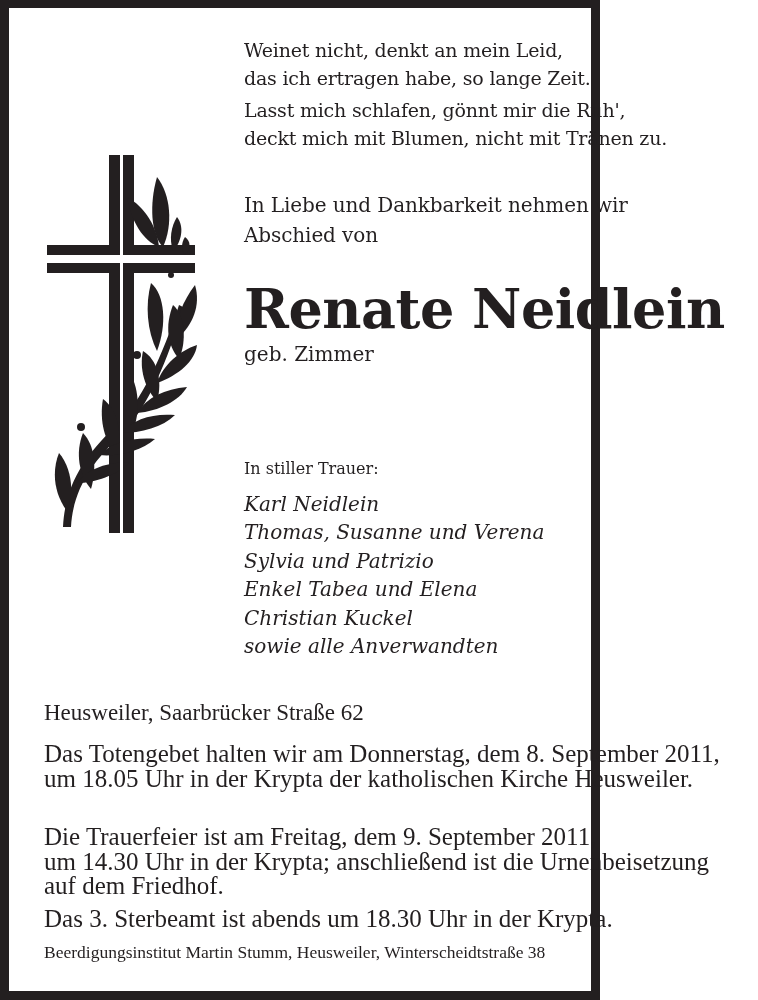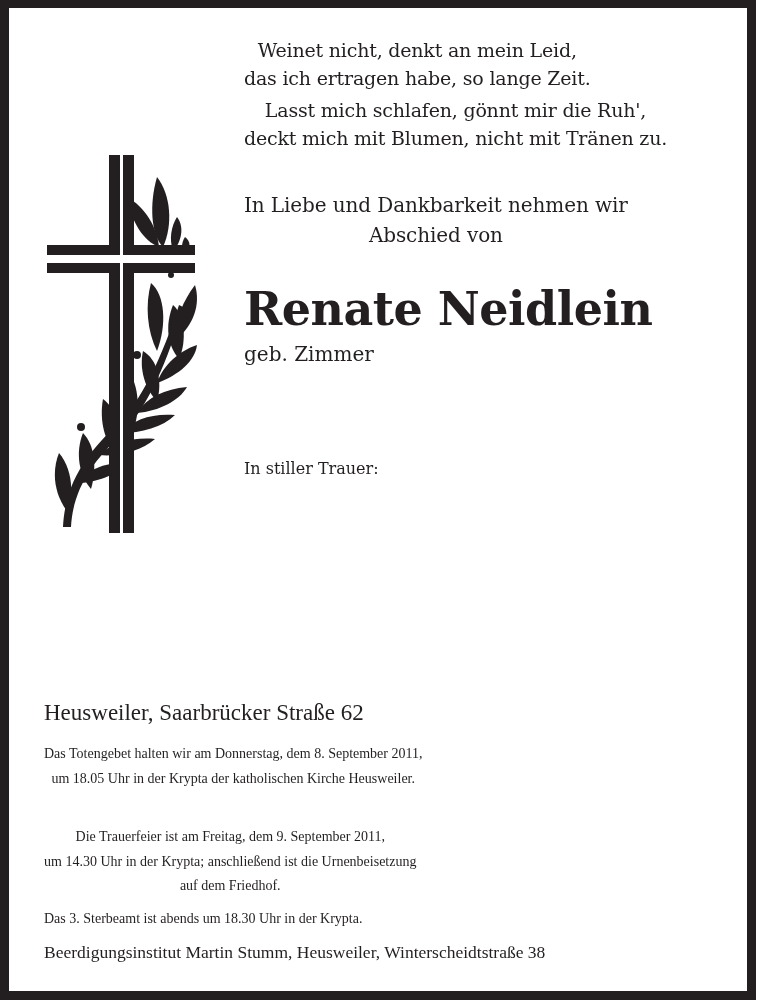--- a/index.html
+++ b/index.html
@@ -9,31 +9,30 @@
     }
     body {
       width: 758px;
       height: 1000px;
       overflow: hidden;
       position: relative;
     }
     .frame {
       position: absolute;
       left: 0; top: 0;
-      width: 756px;
+      width: 600px;
       height: 1000px;
       box-sizing: border-box;
       border-top: 8px solid #231f20;
       border-left: 9px solid #231f20;
       border-right: 9px solid #231f20;
       border-bottom: 9px solid #231f20;
       background: #ffffff;
       color: #231f20;
       font-family: "DejaVu Serif", "Liberation Serif", serif;
-      text-align: center;
     }
     .t {
       position: absolute;
       margin: 0;
       white-space: nowrap;
       color: #231f20;
     }
     .poem {
       left: 235px;
       font-size: 19px;
@@ -42,21 +41,21 @@
     }
     .intro {
       left: 235px;
       font-size: 20px;
       line-height: 30px;
       letter-spacing: -0.1px;
     }
     .name {
       left: 235px;
       top: 276px;
-      font-size: 46px;
+      font-size: 54px;
       font-weight: bold;
       line-height: 50px;
       letter-spacing: -0.5px;
     }
     .birthname {
       left: 235px;
       top: 332px;
       font-size: 20px;
       line-height: 28px;
     }
@@ -84,21 +83,21 @@
     .address {
       left: 35px;
       top: 690px;
       font-family: "Liberation Serif", "DejaVu Serif", serif;
       font-size: 23px;
       line-height: 30px;
     }
     .info {
       left: 35px;
       font-family: "Liberation Serif", "DejaVu Serif", serif;
-      font-size: 14px;
+      font-size: 25px;
       line-height: 24.5px;
     }
     .footer {
       left: 35px;
       top: 932px;
       font-family: "Liberation Serif", "DejaVu Serif", serif;
       font-size: 17.5px;
       line-height: 24px;
     }
     .emblem {
@@ -167,20 +166,28 @@
 
   <div class="t intro" style="top:182px;">
     <span class="line">In Liebe und Dankbarkeit nehmen wir</span>
     <span class="line">Abschied von</span>
   </div>
 
   <div class="t name">Renate Neidlein</div>
   <div class="t birthname">geb. Zimmer</div>
 
   <div class="t mourning-label">In stiller Trauer:</div>
+  <div class="t mourners">
+    <div>Karl Neidlein</div>
+    <div>Thomas, Susanne und Verena</div>
+    <div>Sylvia und Patrizio</div>
+    <div>Enkel Tabea und Elena</div>
+    <div>Christian Kuckel</div>
+    <div>sowie alle Anverwandten</div>
+  </div>
 
   <div class="t address">Heusweiler, Saarbrücker Straße 62</div>
 
   <div class="t info" style="top:734px;">
     <span class="line">Das Totengebet halten wir am Donnerstag, dem 8. September 2011,</span>
     <span class="line">um 18.05 Uhr in der Krypta der katholischen Kirche Heusweiler.</span>
   </div>
   <div class="t info" style="top:817px;">
     <span class="line">Die Trauerfeier ist am Freitag, dem 9. September 2011,</span>
     <span class="line">um 14.30 Uhr in der Krypta; anschließend ist die Urnenbeisetzung</span>

